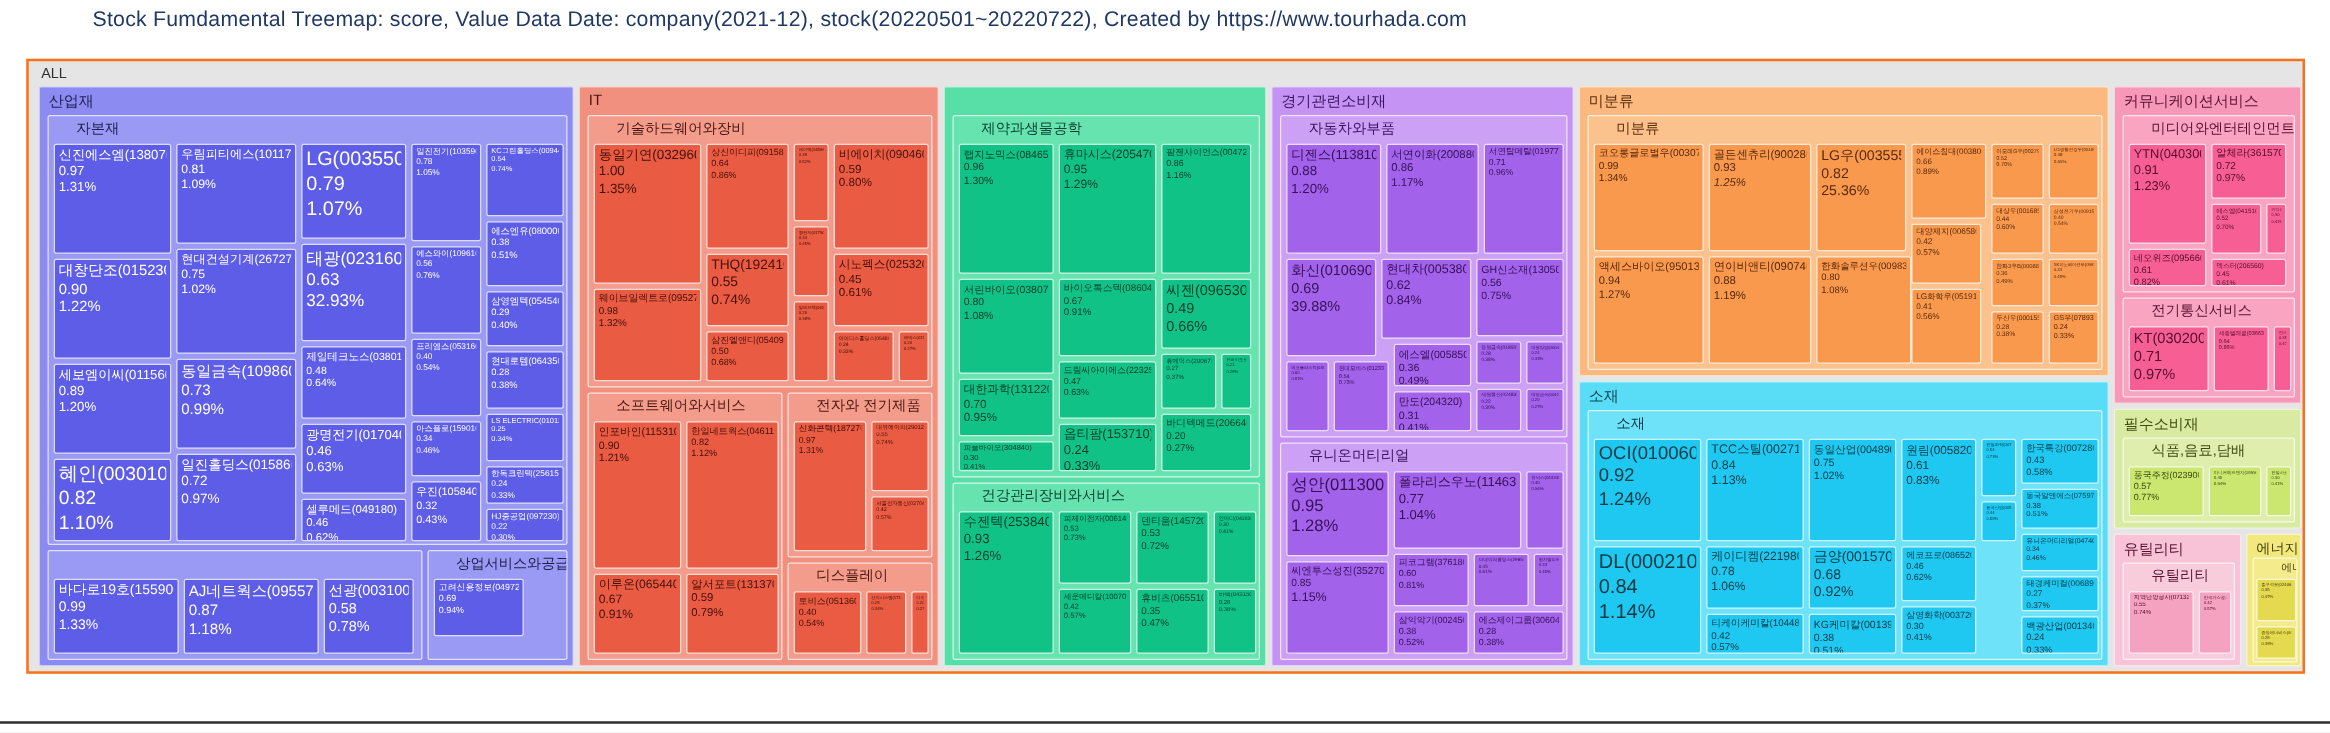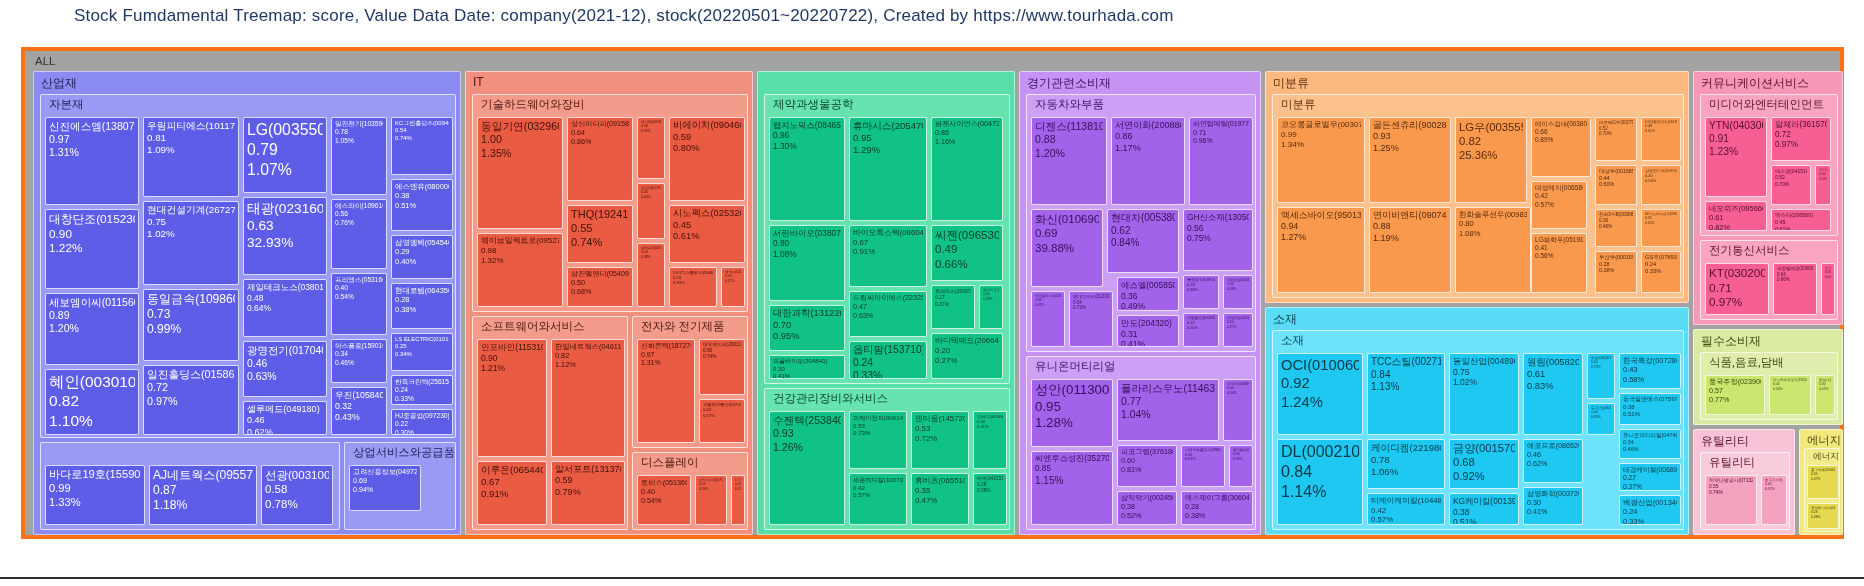--- a/index.html
+++ b/index.html
@@ -6,36 +6,36 @@
   body{
     width:1864px;height:586px;position:relative;background:#ffffff;
     font-family:"Liberation Sans", sans-serif;overflow:hidden;
   }
   .title{
     position:absolute;left:74px;top:6px;font-size:17px;color:#1F3864;
     letter-spacing:.2px;white-space:nowrap;
   }
   #treemap{
     position:absolute;left:21px;top:47px;width:1823px;height:492px;
-    background:#a3a3a3;border:4px solid #f97316;box-sizing:border-box;
+    background:#e5e5e5;border:2px solid #f97316;box-sizing:border-box;
   }
   .all-label{
     position:absolute;left:10px;top:4px;font-size:11.5px;color:#333;
   }
   .sec,.ind,.tile{position:absolute;box-sizing:border-box;border-radius:2px;}
   .sec{border:1px solid rgba(255,255,255,.55);}
   .ind{border:1px solid rgba(255,255,255,.7);}
   .tile{
     border:1px solid rgba(255,255,255,.78);
     padding:2px 3px;overflow:hidden;cursor:pointer;
   }
   .sec-head,.ind-head{
     white-space:nowrap;overflow:hidden;padding:3px 7px 0 7px;cursor:pointer;
   }
-  .ind-head{padding:2px 5px 0 8px;font-family:Liberation Serif, serif;}
+  .ind-head{padding:2px 5px 0 22px;}
   .tl{white-space:nowrap;overflow:hidden;line-height:1.25;}
   .bottom-line{
     position:absolute;left:0;top:577px;width:1864px;height:2px;background:#2f2f2f;
   }
 </style>
 </head>
 <body>
 
 <div class="title">Stock Fumdamental Treemap: score, Value Data Date: company(2021-12), stock(20220501~20220722), Created by https://www.tourhada.com</div>
 
@@ -565,21 +565,21 @@
           <div class="tl" style="font-size: 8.11411px;">1.34%</div>
         </div>
         <div class="tile" style="left: 4px; top: 112px; width: 88px; height: 86px; background: rgb(249, 153, 78); color: rgb(87, 41, 10);">
           <div class="tl" style="font-size: 8.88836px;">액세스바이오(950130)</div>
           <div class="tl" style="font-size: 8.88836px;">0.94</div>
           <div class="tl" style="font-size: 8.88836px;">1.27%</div>
         </div>
         <div class="tile" style="left: 96px; top: 22px; width: 82px; height: 86px; background: rgb(249, 153, 78); color: rgb(87, 41, 10);">
           <div class="tl" style="font-size: 9.0981px;">골든센츄리(900280)</div>
           <div class="tl" style="font-size: 9.0981px;">0.93</div>
-          <div class="tl" style="font-size: 9.0981px;">1.25%</div>
+          <div class="tl" style="font-size: 9.0981px; font-style: italic;">1.25%</div>
         </div>
         <div class="tile" style="left: 96px; top: 112px; width: 82px; height: 86px; background: rgb(249, 153, 78); color: rgb(87, 41, 10);">
           <div class="tl" style="font-size: 9.0981px;">연이비앤티(090740)</div>
           <div class="tl" style="font-size: 9.0981px;">0.88</div>
           <div class="tl" style="font-size: 9.0981px;">1.19%</div>
         </div>
         <div class="tile" style="left: 182px; top: 22px; width: 72px; height: 86px; background: rgb(249, 153, 78); color: rgb(87, 41, 10);">
           <div class="tl" style="font-size: 11.3258px;">LG우(003555)</div>
           <div class="tl" style="font-size: 11.3258px;">0.82</div>
           <div class="tl" style="font-size: 11.3258px;">25.36%</div>

